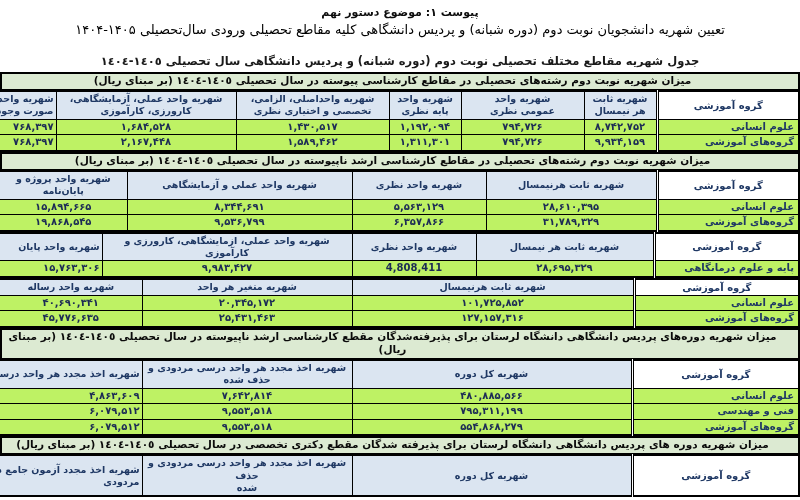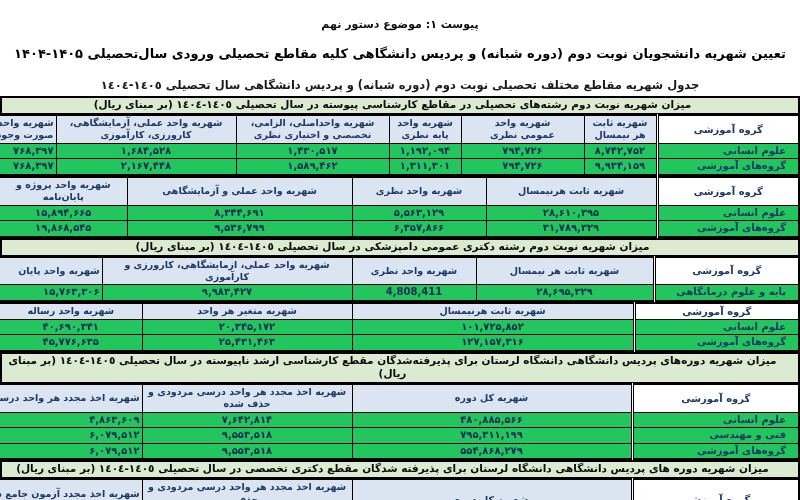--- a/index.html
+++ b/index.html
@@ -5,23 +5,23 @@
   * { box-sizing: border-box; }
   html, body { margin: 0; padding: 0; }
   body {
     width: 800px; height: 500px;
     background: #ffffff;
     font-family: "DejaVu Sans", sans-serif;
     direction: rtl;
     overflow: hidden;
     color: #111;
   }
-  .titles { text-align: center; padding-top: 18px; }
+  .titles { text-align: center; padding-top: 6px; }
   .title-line1 { font-size: 11px; font-weight: bold; color: #0d0d0d; }
-  .title-line2 { font-size: 13px; font-weight: bold; margin-top: 15px; color: #000; }
+  .title-line2 { font-size: 13px; font-weight: normal; margin-top: 3px; color: #000; }
   .title-line3 { font-size: 11.5px; font-weight: bold; margin-top: 17px; color: #1a1a1a; }
 
   .tables-area { margin-top: 4px; }
 
   .section-bar {
     background: #dcead2;
     border: 2px solid #000;
     border-bottom: 1px solid #000;
     font-size: 10.5px;
     font-weight: bold;
@@ -49,34 +49,34 @@
     text-align: center;
     line-height: 1.3;
     white-space: pre-line;
     vertical-align: middle;
   }
   thead th.group-col {
     background: #ffffff;
     font-size: 10px;
   }
   tbody td {
-    background: #22c55e;
+    background: #bef264;
     color: #1c2b55;
     font-size: 10px;
     font-weight: bold;
     text-align: center;
     line-height: 1.25;
     white-space: nowrap;
     height: 15px;
   }
   tbody td.row-label {
     color: #1f3864;
     font-weight: bold;
     text-align: right;
-    padding: 1px 12px 1px 2px;
+    padding: 1px 4px 1px 2px;
   }
   .group-col { border-left: 3px double #000; }
   .cut-col {
     white-space: pre;
     text-align: right;
     direction: rtl;
     padding-left: 0;
   }
   thead th.cut-col { text-align: right; }
 </style>
@@ -139,20 +139,21 @@
               <td>۱,۳۱۱,۳۰۱</td>
               <td>۱,۵۸۹,۴۶۲</td>
               <td>۲,۱۶۷,۴۴۸</td>
               <td class="cut-col">۷۶۸,۳۹۷</td>
             </tr>
           </tbody>
         </table>
     </div>
 
     <div class="twrap">
+      <div class="section-bar">میزان شهریه نوبت دوم رشته‌های تحصیلی در مقاطع کارشناسی ارشد ناپیوسته در سال تحصیلی ١٤٠٥-١٤٠٤ (بر مبنای ریال)</div>
       <table>
           <colgroup>
             <col style="width: 142px;">
             <col style="width: 171px;">
             <col style="width: 134px;">
             <col style="width: 225px;">
             <col style="width: 128px;">
           </colgroup>
           <thead>
             <tr>
@@ -176,21 +177,20 @@
               <td>۳۱,۷۸۹,۳۲۹</td>
               <td>۶,۳۵۷,۸۶۶</td>
               <td>۹,۵۳۶,۷۹۹</td>
               <td>۱۹,۸۶۸,۵۴۵</td>
             </tr>
           </tbody>
         </table>
     </div>
 
     <div class="twrap">
-      <div class="section-bar">میزان شهریه نوبت دوم رشته دکتری عمومی دامپزشکی در سال تحصیلی ١٤٠٥-١٤٠٤ (بر مبنای ریال)</div>
       <table>
           <colgroup>
             <col style="width: 145px;">
             <col style="width: 178px;">
             <col style="width: 124px;">
             <col style="width: 250px;">
             <col style="width: 103px;">
           </colgroup>
           <thead>
             <tr>

